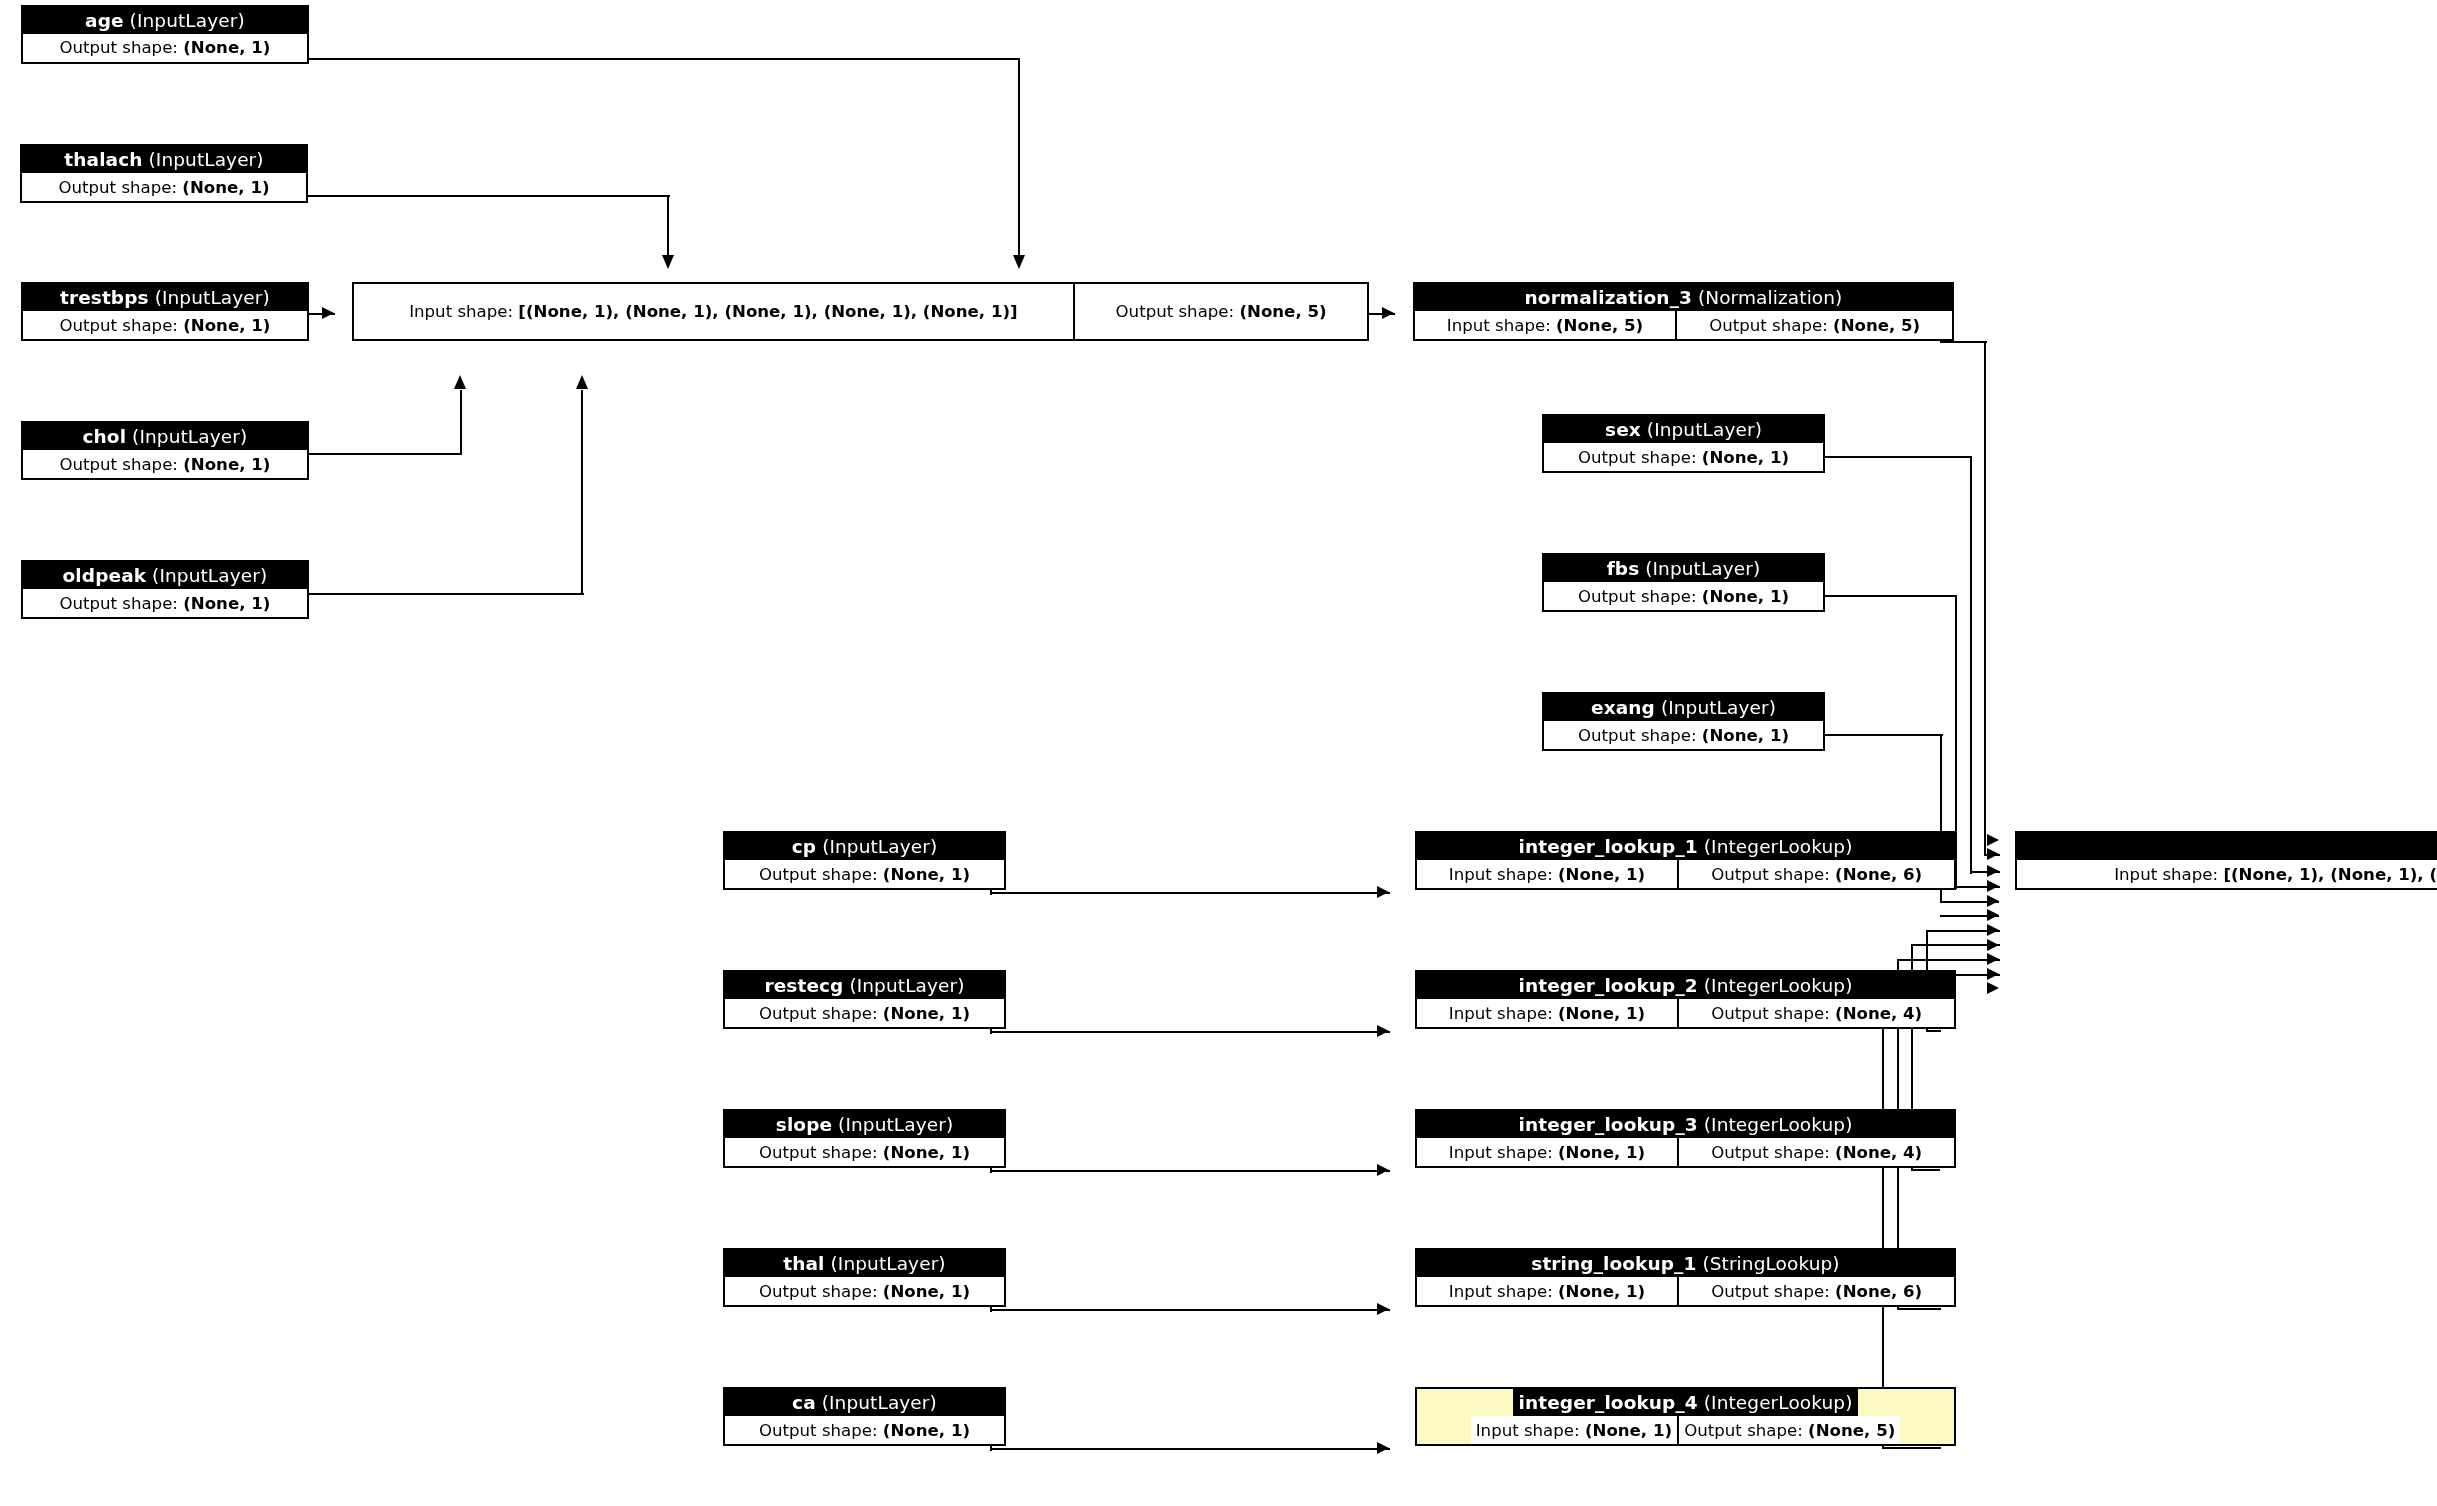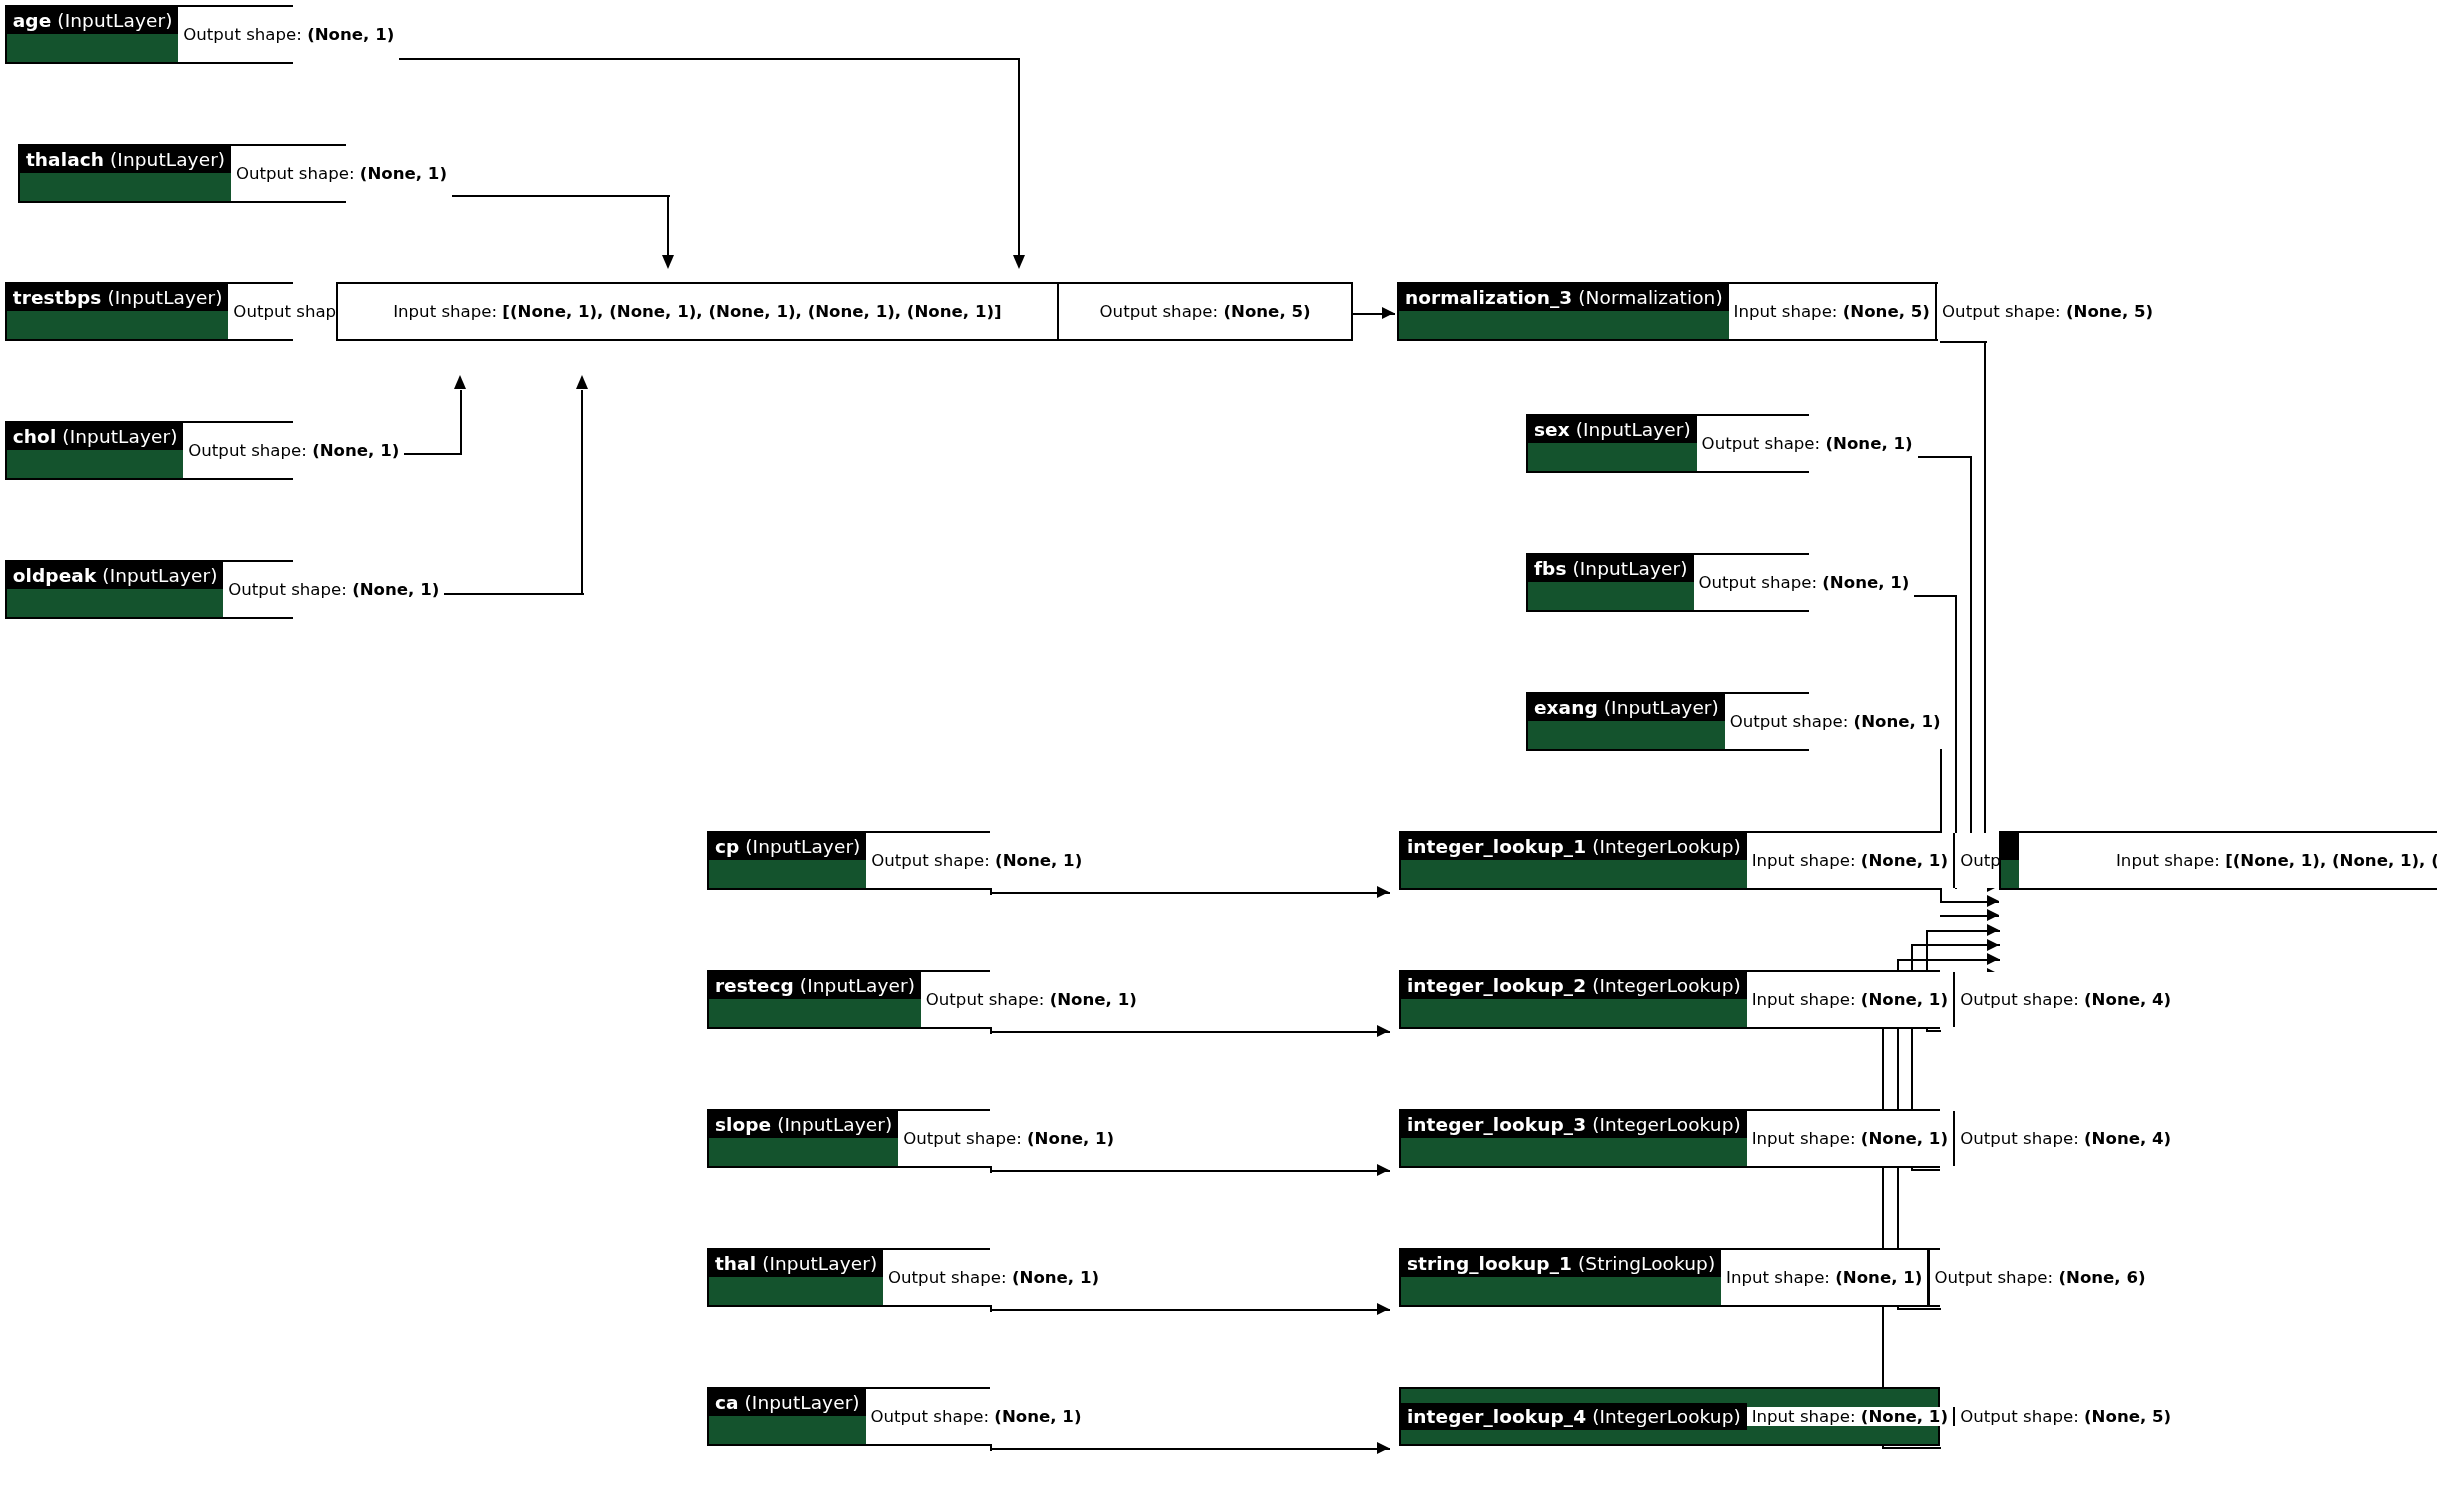--- a/index.html
+++ b/index.html
@@ -11,25 +11,26 @@
     position:relative;
     width:3471px;
     height:1506px;
     background:#ffffff;
     overflow:hidden;
   }
   
   .node{
     position:absolute;
     box-sizing:border-box;
-    background:#14532d;
+    background:#fef9c3;
     border:2.4px solid #000000;
     display:flex;
-    flex-direction:row;
+    flex-direction:column;
     z-index:5;
+    margin-left:16px;
   }
   .node .title{
     color:#ffffff;
     background:#000000;
     text-align:center;
     display:flex;
     align-items:center;
     justify-content:center;
     flex:0 0 auto;
     white-space:nowrap;
@@ -192,21 +193,21 @@
 
   <div class="node sz-small" style="left:4.9px;top:4.9px;width:288px;">
     <div class="title">
       <b>age</b>&nbsp;<span class="cls">(InputLayer)</span>
     </div>
     <div class="shapes">
       <div class="cell"><span>Output shape: </span>&nbsp;<b>(None, 1)</b></div>
     </div>
   </div>
 
-  <div class="node sz-small" style="left:18px;top:144px;width:328px;">
+  <div class="node sz-small" style="left:4px;top:144px;width:288px;">
     <div class="title">
       <b>thalach</b>&nbsp;<span class="cls">(InputLayer)</span>
     </div>
     <div class="shapes">
       <div class="cell"><span>Output shape: </span>&nbsp;<b>(None, 1)</b></div>
     </div>
   </div>
 
   <div class="node sz-small" style="left:4.9px;top:282px;width:288px;">
     <div class="title">

